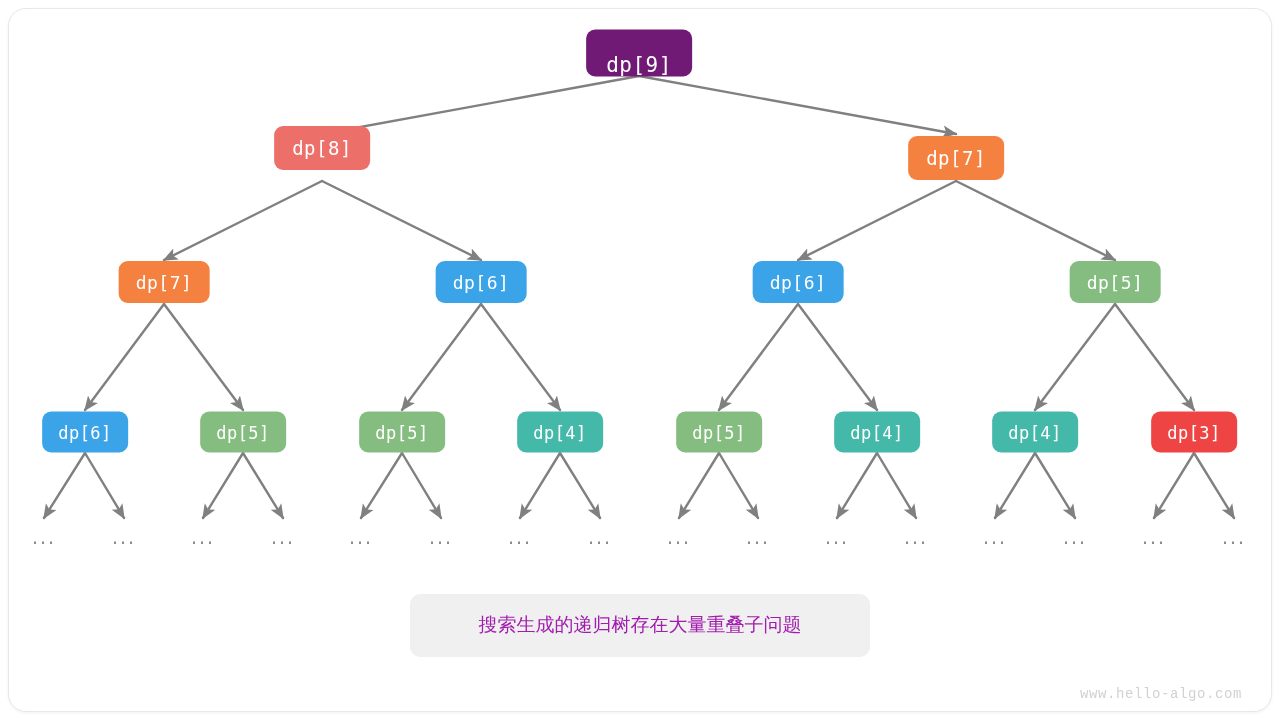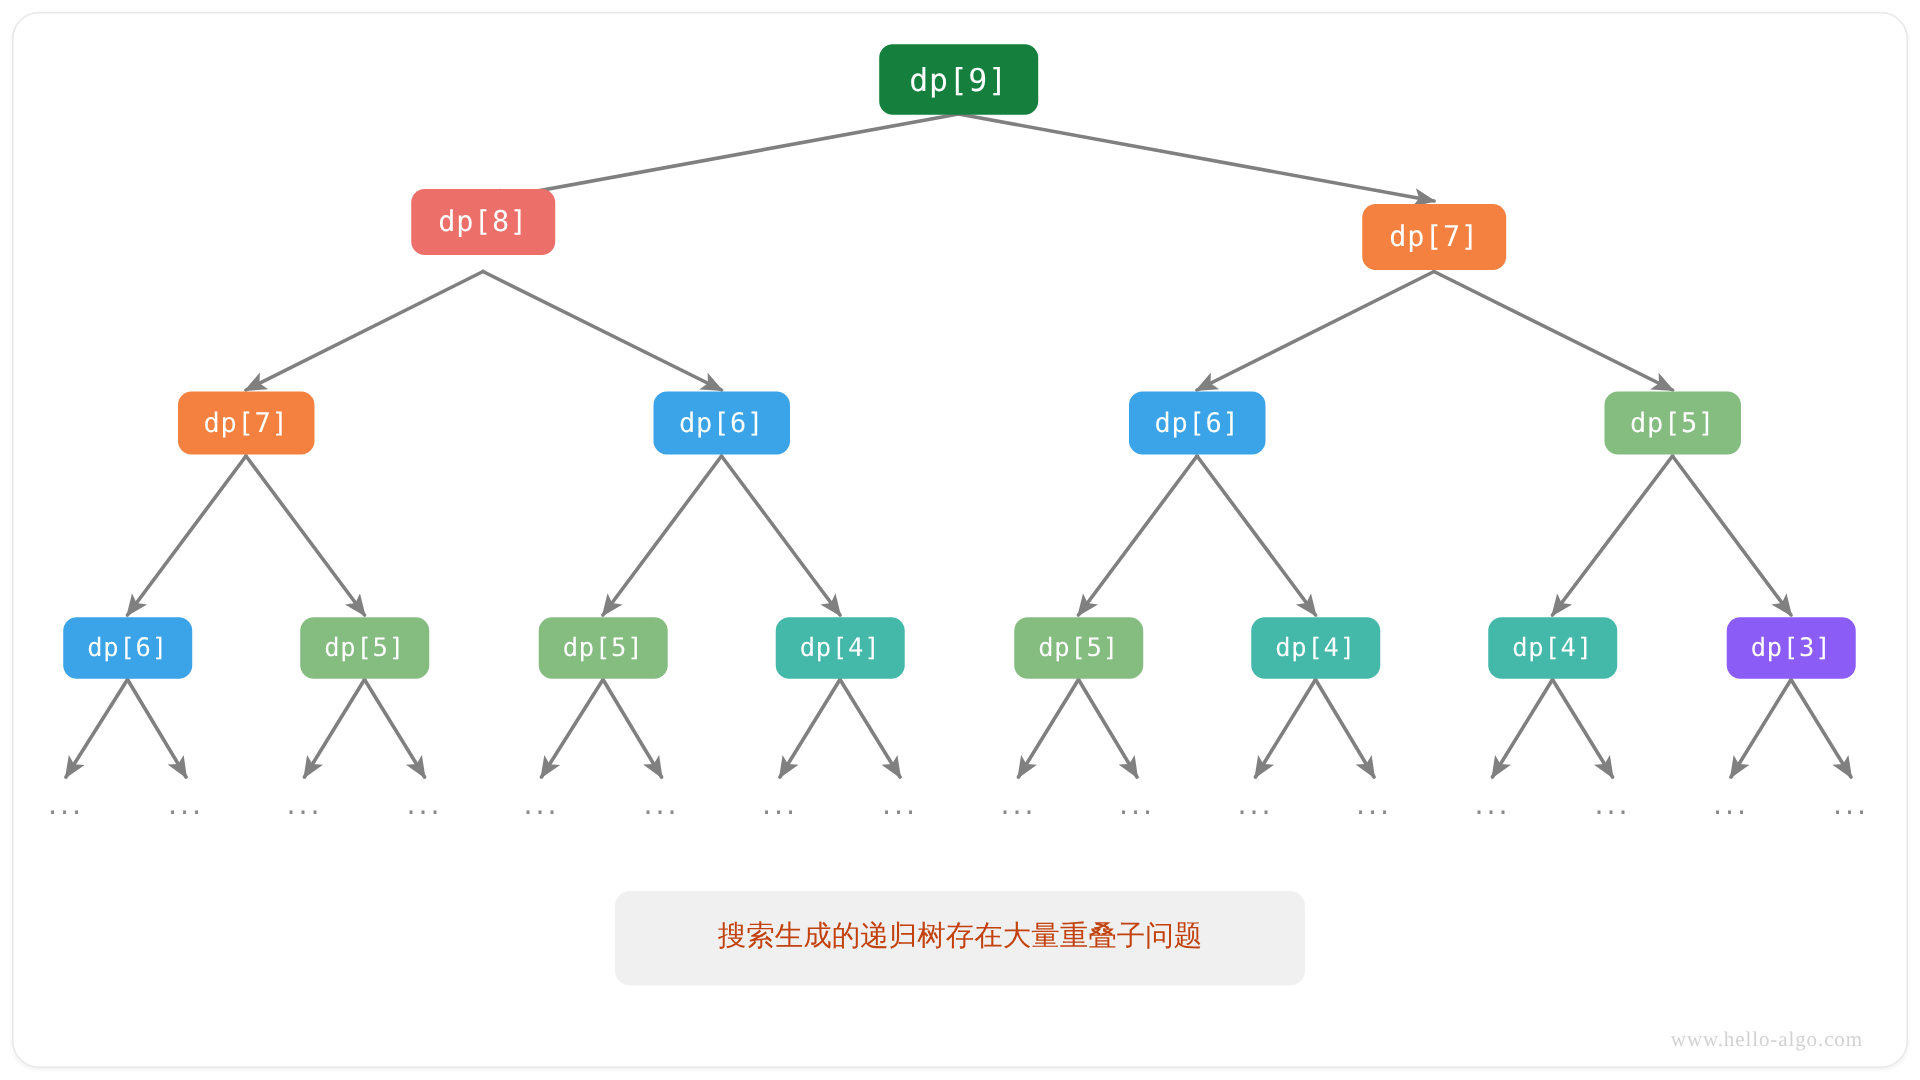--- a/index.html
+++ b/index.html
@@ -96,21 +96,21 @@
   #caption {
     position: absolute;
     left: 410px;
     top: 594px;
     width: 460px;
     box-sizing: border-box;
     background: #f0f0f0;
     border-radius: 10px;
     padding: 15px 10px 17px 10px;
     text-align: center;
-    color: #c2410c;
+    color: #a21caf;
     font-size: 19px;
     line-height: 1.65;
     font-family: "DejaVu Sans", "Liberation Sans", sans-serif;
   }
   #caption .cline { display: block; }
   .mono-complex {
     font-family: "DejaVu Sans Mono", "Liberation Mono", monospace;
     font-size: 18px;
   }
   .sup-n {
@@ -120,21 +120,21 @@
     vertical-align: super;
   }
 
   
   #watermark {
     position: absolute;
     right: 38px;
     bottom: 18px;
     color: #d2d2d2;
     font-size: 14px;
-    font-family: Liberation Serif, serif;
+    font-family: Liberation Mono, monospace;
     letter-spacing: 0.6px;
   }
 </style>
 </head>
 <body>
 
 <div id="canvas">
 
   <div id="card"></div>
 
@@ -172,21 +172,21 @@
         <line x1="877" y1="453" x2="837" y2="518" stroke="#808080" stroke-width="2.4" stroke-linecap="round" marker-end="url(#arrowhead)"></line>
         <line x1="877" y1="453" x2="916" y2="518" stroke="#808080" stroke-width="2.4" stroke-linecap="round" marker-end="url(#arrowhead)"></line>
         <line x1="1035" y1="453" x2="995" y2="518" stroke="#808080" stroke-width="2.4" stroke-linecap="round" marker-end="url(#arrowhead)"></line>
         <line x1="1035" y1="453" x2="1075" y2="518" stroke="#808080" stroke-width="2.4" stroke-linecap="round" marker-end="url(#arrowhead)"></line>
         <line x1="1194" y1="453" x2="1154" y2="518" stroke="#808080" stroke-width="2.4" stroke-linecap="round" marker-end="url(#arrowhead)"></line>
         <line x1="1194" y1="453" x2="1234" y2="518" stroke="#808080" stroke-width="2.4" stroke-linecap="round" marker-end="url(#arrowhead)"></line>
       </g>
   </svg>
 
   <div id="nodes-layer">
-      <div class="node node-root" style="left: 639px; top: 53px; background: #15803d;">
+      <div class="node node-root" style="left: 639px; top: 53px; background: #701a75; align-items: flex-end;">
         <span>dp[9]</span>
       </div>
       <div class="node node-l1" style="left: 322px; top: 148px; background: rgb(236, 111, 106);">
         <span>dp[8]</span>
       </div>
       <div class="node node-l1" style="left: 956px; top: 158px; background: rgb(244, 129, 63);">
         <span>dp[7]</span>
       </div>
       <div class="node node-l2" style="left: 164px; top: 282px; background: rgb(244, 129, 63);">
         <span>dp[7]</span>
@@ -214,21 +214,21 @@
       </div>
       <div class="node node-l3" style="left: 719px; top: 432px; background: rgb(133, 189, 128);">
         <span>dp[5]</span>
       </div>
       <div class="node node-l3" style="left: 877px; top: 432px; background: rgb(68, 185, 170);">
         <span>dp[4]</span>
       </div>
       <div class="node node-l3" style="left: 1035px; top: 432px; background: rgb(68, 185, 170);">
         <span>dp[4]</span>
       </div>
-      <div class="node node-l3" style="left: 1194px; top: 432px; background: #8b5cf6;">
+      <div class="node node-l3" style="left: 1194px; top: 432px; background: #ef4444;">
         <span>dp[3]</span>
       </div>
     </div>
 
   <div id="ellipsis-layer">
       <div class="ellipsis" style="left: 44px; top: 537px;">...</div>
       <div class="ellipsis" style="left: 124px; top: 537px;">...</div>
       <div class="ellipsis" style="left: 203px; top: 537px;">...</div>
       <div class="ellipsis" style="left: 283px; top: 537px;">...</div>
       <div class="ellipsis" style="left: 361px; top: 537px;">...</div>

